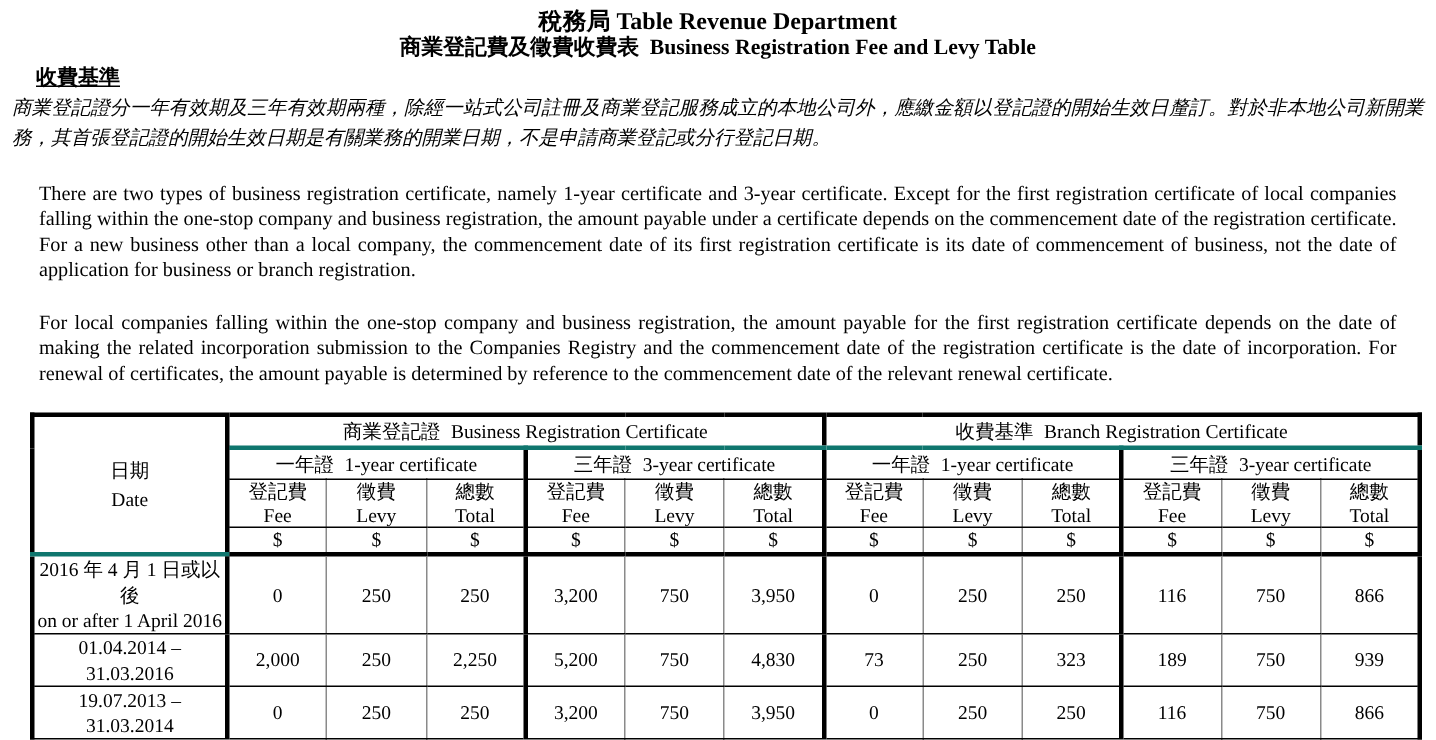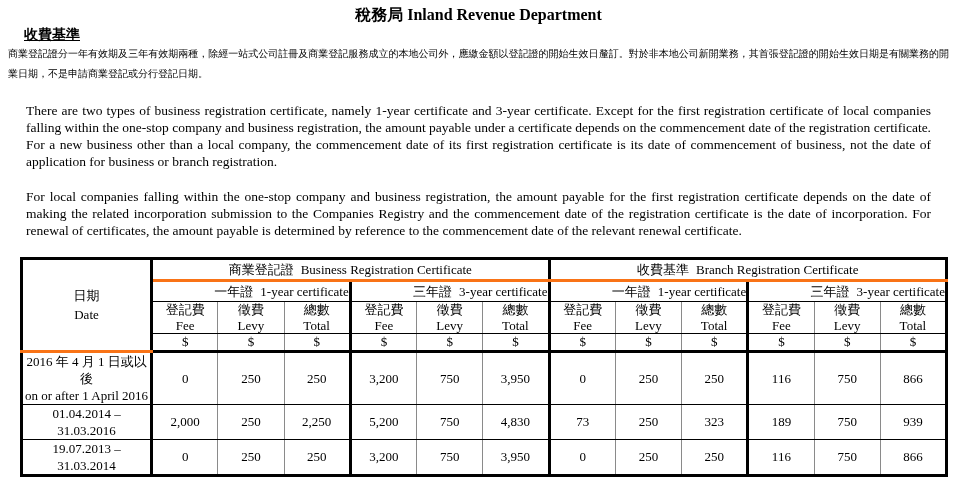--- a/index.html
+++ b/index.html
@@ -8,55 +8,56 @@
     width: 957px; height: 493px; overflow: hidden;
     background: #ffffff; color: #000000;
     font-family: "Liberation Serif", "DejaVu Serif", serif;
   }
   .page { padding: 5px 8px 0 8px; }
 
   .title-line1 { text-align: center; font-weight: bold; font-size: 16px; line-height: 19px; margin: 0; }
   .title-line2 { text-align: center; font-weight: bold; font-size: 14.5px; line-height: 17px; margin: 0 0 3px 0; }
 
   .heading { font-weight: bold; font-size: 14px; line-height: 17px; text-decoration: underline; margin: 2px 0 1px 0; padding-left: 16px; }
-  .para-zh { font-size: 10px; line-height: 20px; text-align: justify; margin: 0; }
+  .para-zh { font-size: 13px; line-height: 20px; text-align: justify; margin: 0; font-style: italic; }
   .para-en { font-size: 13.5px; line-height: 17px; text-align: justify; margin: 18px; }
 
   table.fee-table {
     border-collapse: collapse; table-layout: fixed;
     width: 928px; margin: 8px 0 0 12px;
     border: 3px solid #000;
   }
   .fee-table td {
     border-left: 1px solid #8a8a8a; border-right: 1px solid #8a8a8a;
     border-top: 1px solid #000; border-bottom: 1px solid #000;
     text-align: center; vertical-align: middle;
     padding: 0; font-size: 13px; line-height: 16px;
     overflow: hidden;
   }
   .c-date { width: 130px; }
   .bL { border-left: 3px solid #000 !important; }
   .date-head, .date-cell { border-right: 3px solid #000 !important; }
-  .r-section td { border-bottom: 3px solid #f97316; height: 22px; }
-  .r-type td { height: 21px; text-align: right; }
+  .r-section td { border-bottom: 3px solid #0f766e; height: 22px; }
+  .r-type td { height: 21px; }
   .r-sub td { height: 32px; line-height: 15.5px; }
   .r-dollar td { border-bottom: 3px solid #000; height: 17px; }
   .r1 td { height: 44px; }
   .r2 td { height: 31px; }
   .r3 td { height: 29px; }
   .en-part { margin-left: 7px; }
   .date-head div { line-height: 19px; }
   .date-cell div { line-height: 17px; }
 </style>
 </head>
 <body>
 
 <div class="page">
 
-  <div class="title-line1"><span>稅務局</span> <span>Inland Revenue Department</span></div>
+  <div class="title-line1"><span>稅務局</span> <span>Table Revenue Department</span></div>
+  <div class="title-line2"><span>商業登記費及徵費收費表</span>&nbsp; <span>Business Registration Fee and Levy Table</span></div>
 
   <div class="heading">收費基準</div>
   <p class="para-zh">商業登記證分一年有效期及三年有效期兩種，除經一站式公司註冊及商業登記服務成立的本地公司外，應繳金額以登記證的開始生效日釐訂。對於非本地公司新開業務，其首張登記證的開始生效日期是有關業務的開業日期，不是申請商業登記或分行登記日期。</p>
 
   <p class="para-en">There are two types of business registration certificate, namely 1-year certificate and 3-year certificate. Except for the first registration certificate of local companies falling within the one-stop company and business registration, the amount payable under a certificate depends on the commencement date of the registration certificate. For a new business other than a local company, the commencement date of its first registration certificate is its date of commencement of business, not the date of application for business or branch registration.</p>
   <p class="para-en">For local companies falling within the one-stop company and business registration, the amount payable for the first registration certificate depends on the date of making the related incorporation submission to the Companies Registry and the commencement date of the registration certificate is the date of incorporation. For renewal of certificates, the amount payable is determined by reference to the commencement date of the relevant renewal certificate.</p>
 
   <table class="fee-table">
     <colgroup>
       <col class="c-date">

